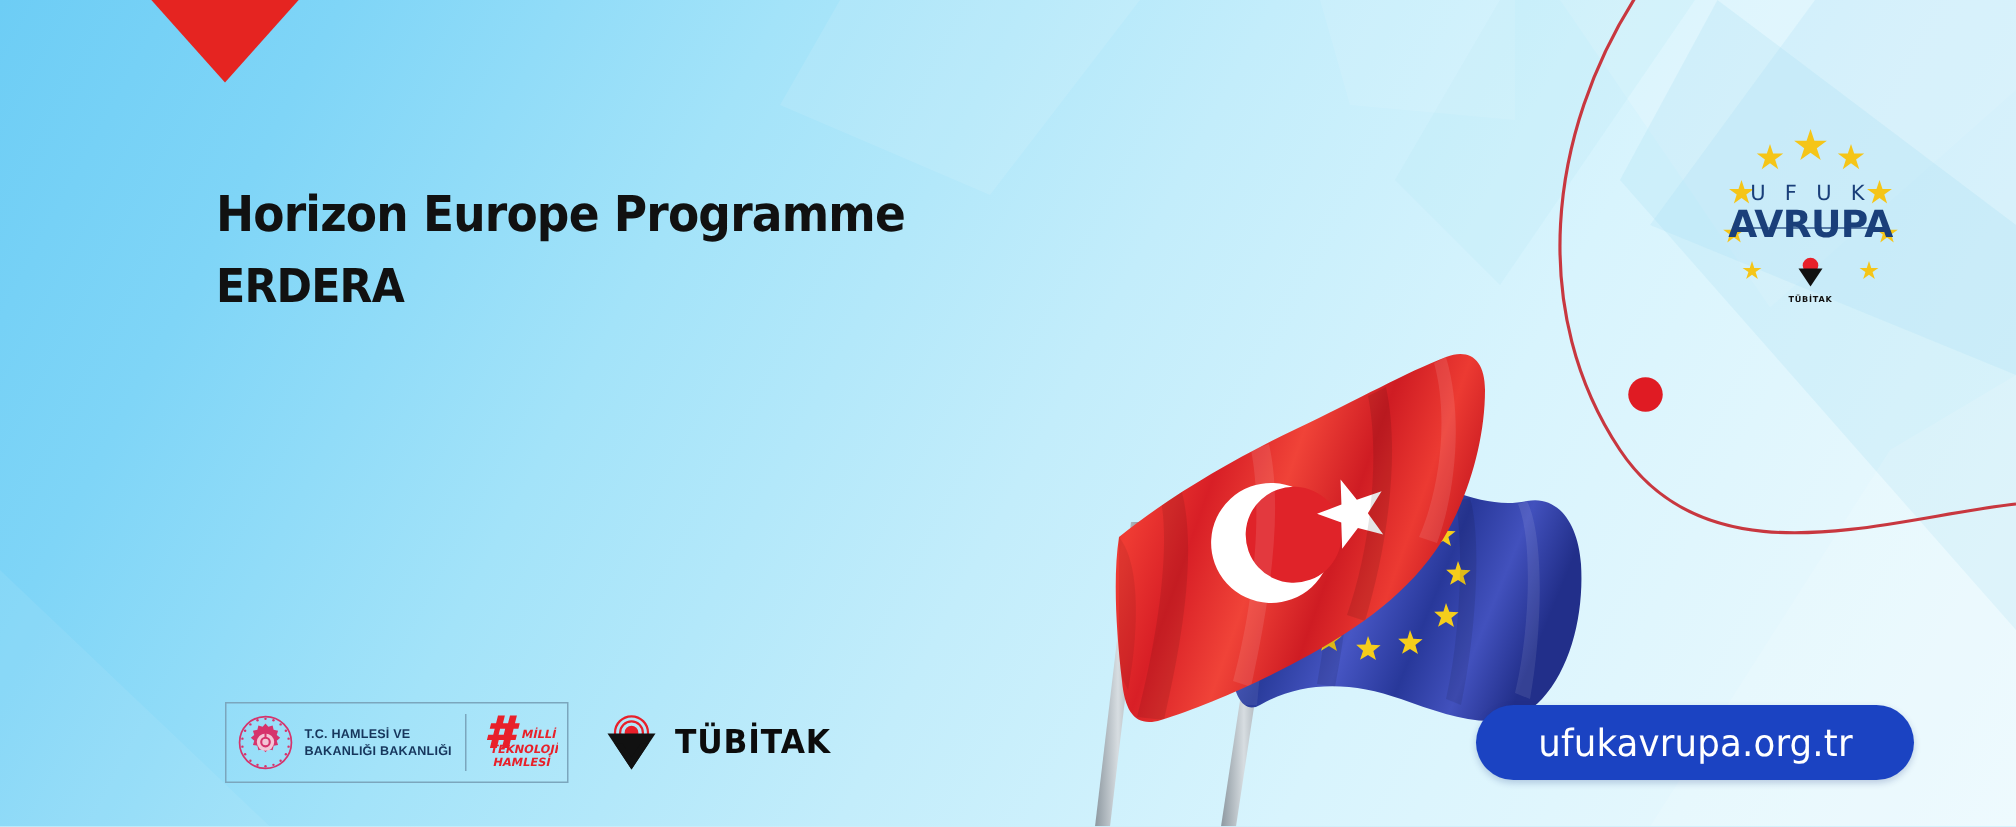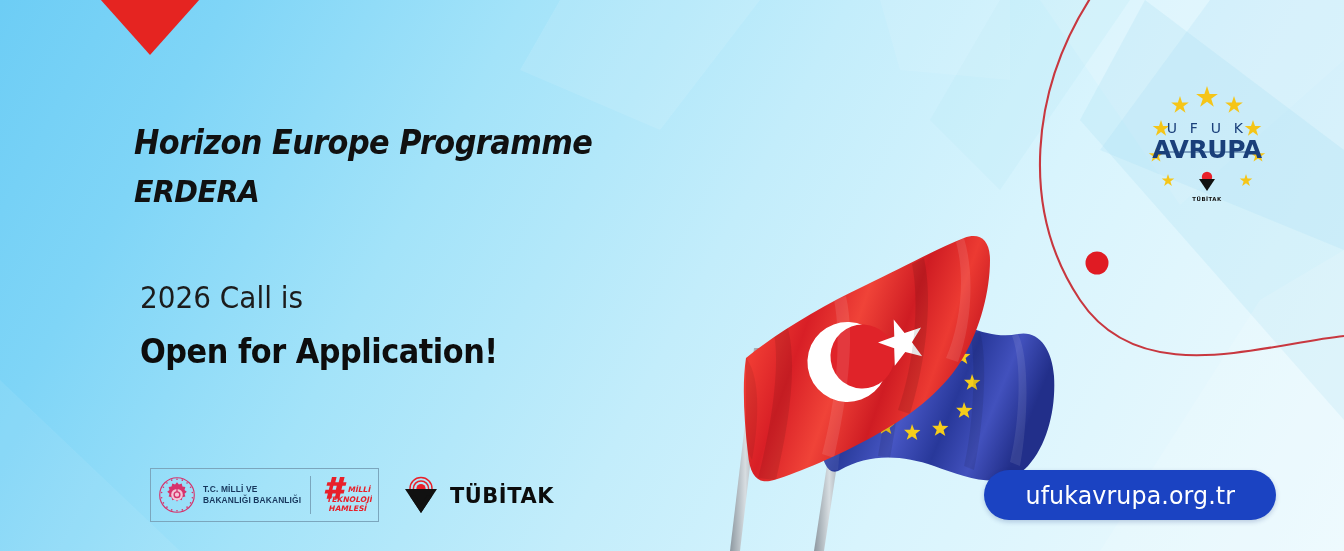--- a/index.html
+++ b/index.html
@@ -38,21 +38,21 @@
     width:0; height:0;
     border-left:50px solid transparent;
     border-right:50px solid transparent;
     border-top:56px solid #e52421;
   }
 
   
   .arc-layer { position:absolute; inset:0; pointer-events:none; }
 
   
-  .copy { position:absolute; left:134px; top:126px;font-style:italic; }
+  .copy { position:absolute; left:144px; top:126px; }
   .headline {
     font-family:"DejaVu Sans", sans-serif;
     font-weight:700;
     font-size:33px;
     line-height:1.0;
     letter-spacing:-0.6px;
     color:#111111;
     transform:scaleX(0.92);
     transform-origin:left center;
     white-space:nowrap;
@@ -193,24 +193,20 @@
       <path d="M 1093,-6 C 1030,90 1020,210 1080,300 C 1140,390 1260,345 1344,336" fill="none" stroke="#c8373f" stroke-width="2.1"></path>
       <circle cx="1097" cy="263" r="11.5" fill="#e01b23"></circle>
     </svg>
   </div>
 
   <div class="copy">
     <div class="headline">Horizon Europe Programme</div>
     <div class="headline second">ERDERA</div>
   </div>
 
-  <div class="subcopy">
-    <div class="sub-line-1">2026 Call is</div>
-    <div class="sub-line-2">Open for Application!</div>
-  </div>
 
   <div class="logo-strip">
 
     <div class="ministry-box">
       <div class="ministry-left">
         <svg class="ministry-emblem" viewBox="0 0 40 40" aria-hidden="true">
           <g fill="none" stroke="#d6336c" stroke-width="1.2">
             <circle cx="20" cy="20" r="18.2"></circle>
           </g>
           <g fill="#d6336c">
@@ -234,21 +230,21 @@
               <circle cx="14.4" cy="4.4" r="0.85"></circle>
           </g>
           <g fill="#d6336c">
             <path d="M20 6.6 l2.0 2.3 3.0-0.9 0.7 3.1 3.1 0.6 -0.9 3.0 2.4 2.0 -2.4 2.0 0.9 3.0 -3.1 0.6 -0.7 3.1 -3.0-0.9 -2.0 2.3 -2.0-2.3 -3.0 0.9 -0.7-3.1 -3.1-0.6 0.9-3.0 -2.4-2.0 2.4-2.0 -0.9-3.0 3.1-0.6 0.7-3.1 3.0 0.9z"></path>
           </g>
           <circle cx="20" cy="19.7" r="6.1" fill="#f3c5d6"></circle>
           <circle cx="20" cy="19.7" r="3.0" fill="none" stroke="#d6336c" stroke-width="1.5"></circle>
           <path d="M20 16.9 v-4.1" stroke="#d6336c" stroke-width="1.4"></path>
         </svg>
         <div class="ministry-text">
-          <div>T.C. MİLLİ VE</div>
+          <div>T.C. HAMLESİ VE</div>
           <div>BAKANLIĞI BAKANLIĞI</div>
         </div>
       </div>
 
       <div class="vdivider"></div>
 
       <svg class="milli-mark" viewBox="0 0 52 40" aria-hidden="true">
         <g fill="#e8202a">
           <path d="M12 2 h4.6 l-1.3 5.2 h3.4 l1.3-5.2 h4.6 l-1.3 5.2 h3.2 l-0.9 3.6 h-3.2 l-1.0 4.0 h3.2 l-0.9 3.6 h-3.2 l-1.3 5.3 h-4.6 l1.3-5.3 h-3.4 l-1.3 5.3 h-4.6 l1.3-5.3 h-3.3 l0.9-3.6 h3.3 l1.0-4.0 h-3.3 l0.9-3.6 h3.3z M13.4 10.8 l-1.0 4.0 h3.4 l1.0-4.0z"></path>
         </g>

